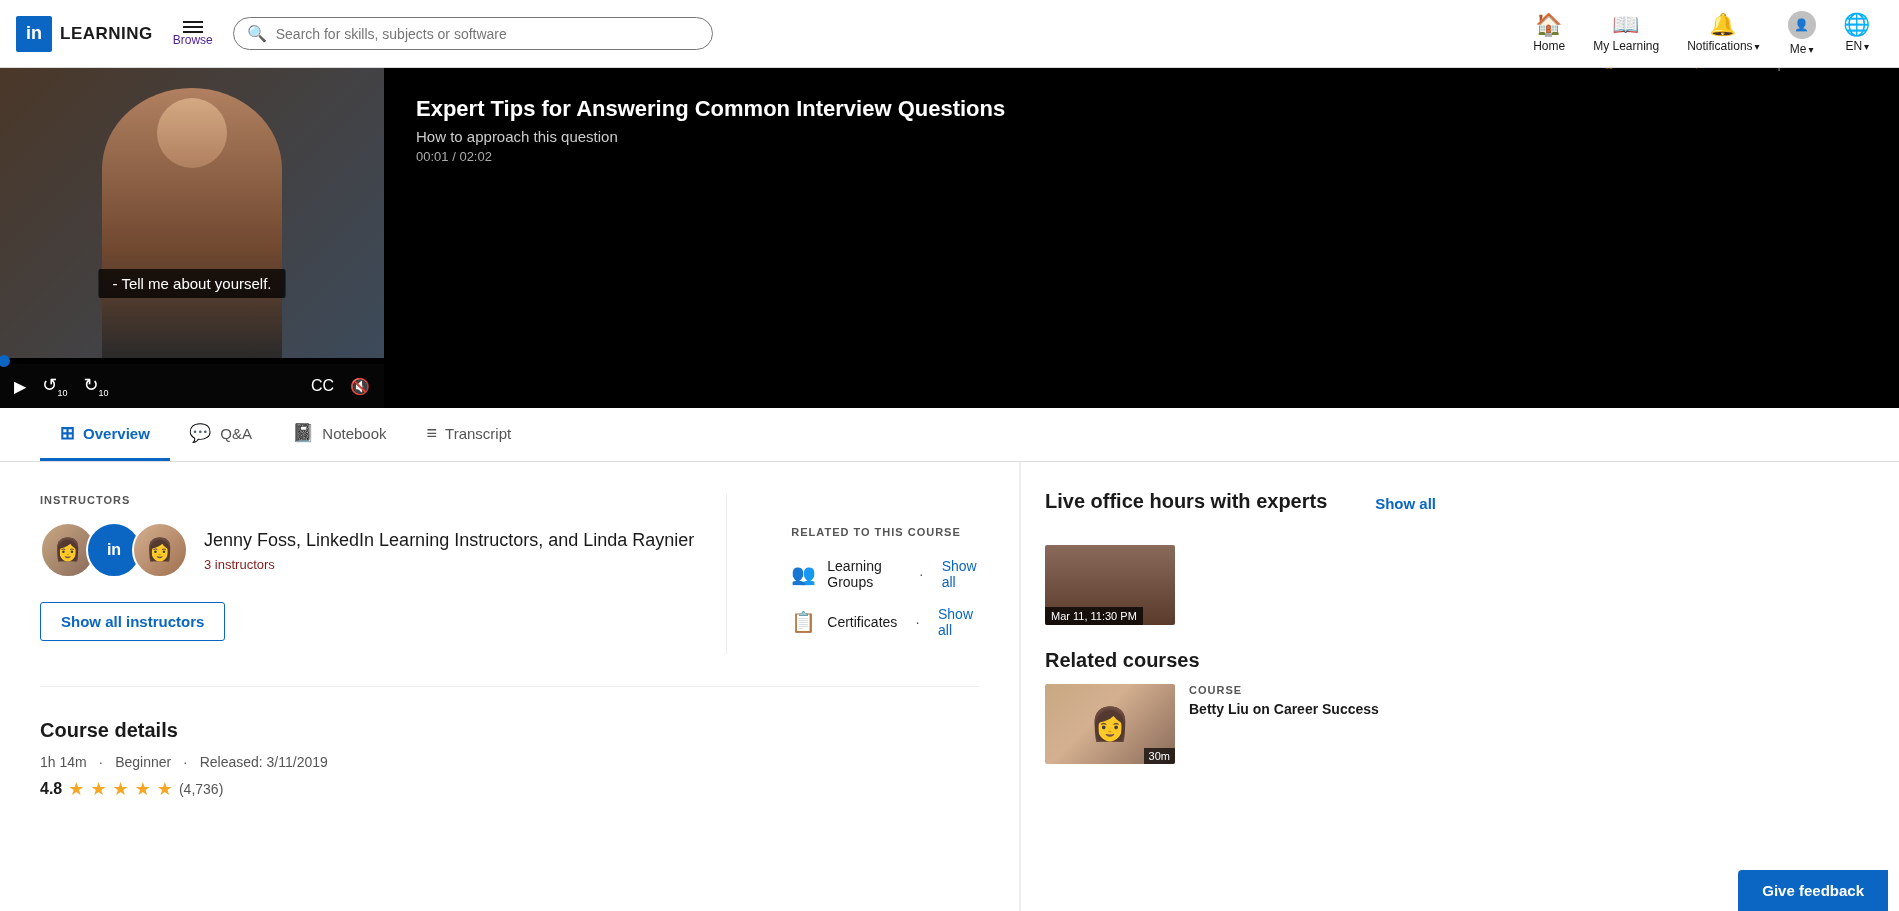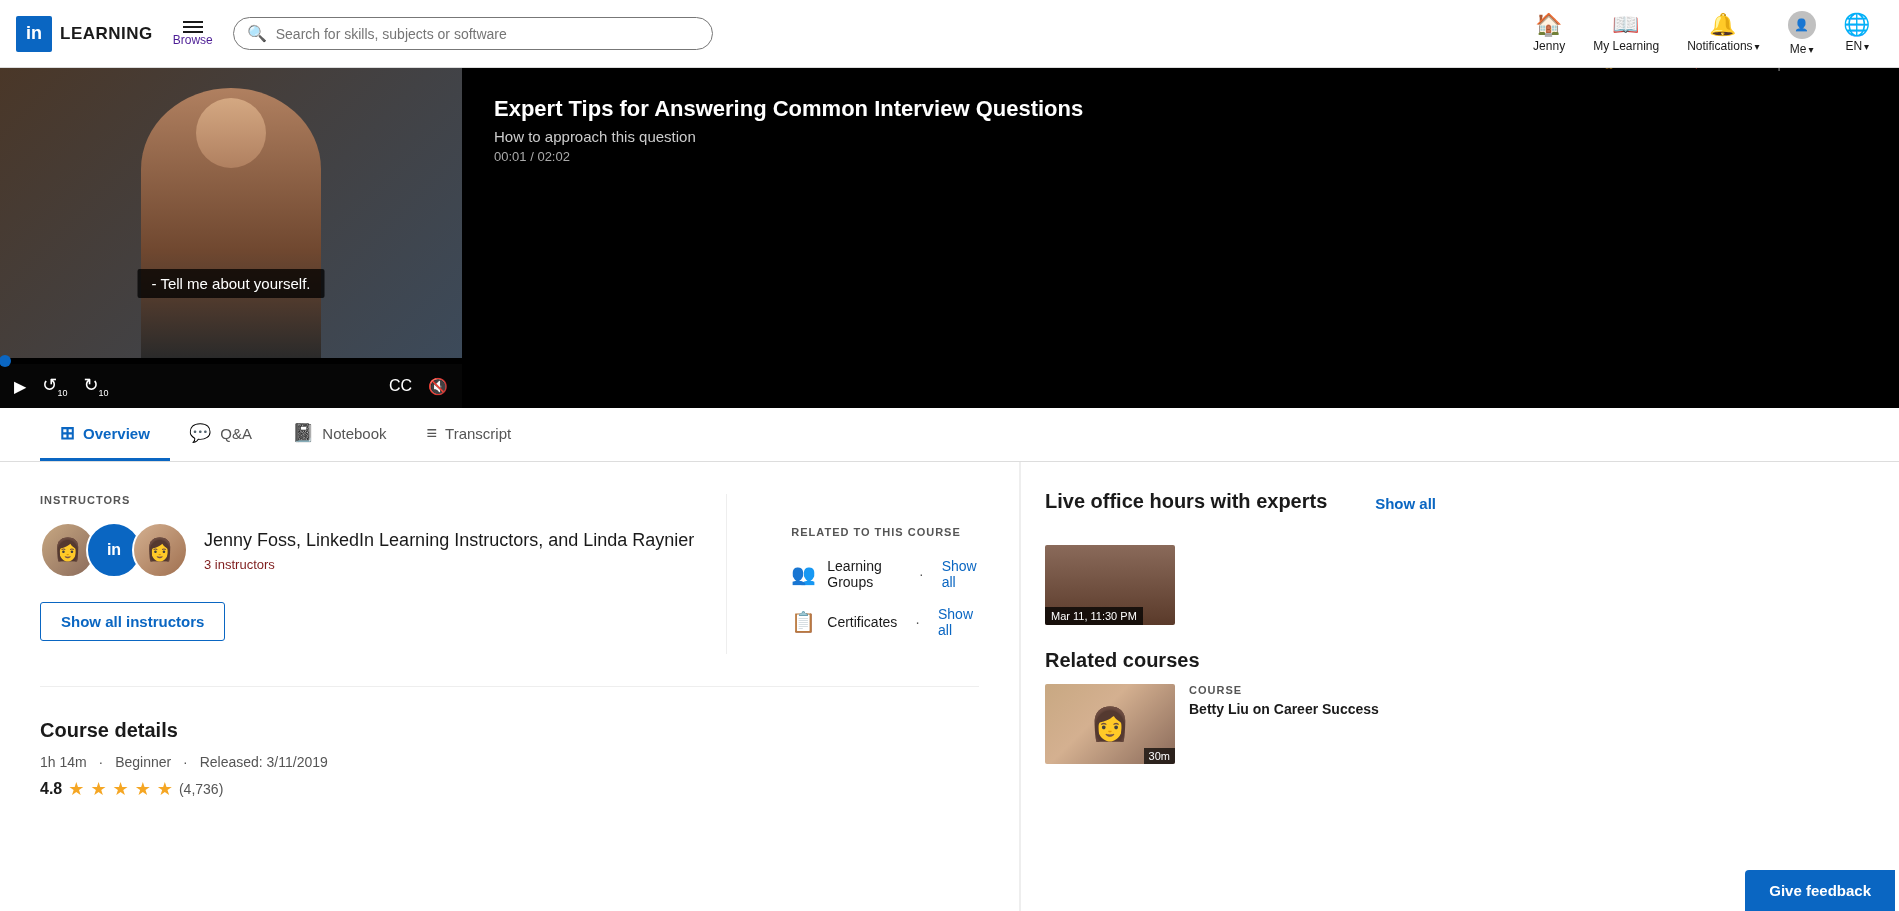--- a/index.html
+++ b/index.html
@@ -23,21 +23,21 @@
     .search-icon-svg { color: #555; font-size: 16px; }
     .header-nav { display: flex; align-items: center; gap: 4px; margin-left: auto; }
     .nav-item { display: flex; flex-direction: column; align-items: center; gap: 3px; padding: 4px 12px; cursor: pointer; text-decoration: none; color: #1a1a1a; font-size: 12px; white-space: nowrap; }
     .nav-icon { font-size: 22px; line-height: 1; }
     .nav-dropdown { display: flex; align-items: center; gap: 2px; font-size: 12px; }
     .nav-dropdown .arrow { font-size: 10px; }
     .avatar-circle { width: 28px; height: 28px; border-radius: 50%; background: #c0c0c0; display: flex; align-items: center; justify-content: center; font-size: 12px; color: #555; }
 
     
     .video-section { display: flex; background: #000; min-height: 340px; }
-    .video-player { width: 462px; flex-shrink: 0; position: relative; background: #2c2c2c; display: flex; flex-direction: column; }
+    .video-player { width: 384px; flex-shrink: 0; position: relative; background: #2c2c2c; display: flex; flex-direction: column; }
     .video-thumb { flex: 1; display: flex; align-items: center; justify-content: center; position: relative; overflow: hidden; background: linear-gradient(135deg, #4a3728 0%, #3c4a5a 100%); min-height: 280px; }
     .video-subtitle-box { position: absolute; bottom: 60px; left: 50%; transform: translateX(-50%); background: rgba(0,0,0,0.75); color: #fff; padding: 6px 14px; border-radius: 2px; font-size: 15px; white-space: nowrap; }
     .video-controls { background: rgba(0,0,0,0.85); padding: 8px 12px; display: flex; align-items: center; gap: 12px; }
     .ctrl-btn { background: none; border: none; color: #fff; cursor: pointer; font-size: 16px; padding: 2px; }
     .video-info { flex: 1; background: #000; color: #fff; padding: 28px 32px; display: flex; flex-direction: column; justify-content: flex-start; }
     .video-title { font-size: 22px; font-weight: 700; color: #fff; margin-bottom: 6px; }
     .video-subtitle { font-size: 15px; color: #ccc; margin-bottom: 4px; }
     .video-time { font-size: 13px; color: #aaa; margin-bottom: 20px; }
     .video-actions { display: flex; align-items: center; gap: 24px; margin-left: auto; margin-top: -50px; }
     .video-action-item { display: flex; align-items: center; gap: 6px; color: #ccc; font-size: 13px; cursor: pointer; }
@@ -98,21 +98,21 @@
     .event-by { font-size: 13px; color: #555; }
 
     .related-courses-title { font-size: 20px; font-weight: 700; margin-bottom: 12px; }
     .course-card { display: flex; gap: 14px; }
     .course-thumb { width: 130px; height: 80px; background: linear-gradient(135deg, #c8a882 0%, #8a6a5a 100%); border-radius: 2px; flex-shrink: 0; position: relative; overflow: hidden; }
     .course-duration-badge { position: absolute; bottom: 0; right: 0; background: rgba(0,0,0,0.7); color: #fff; font-size: 11px; padding: 2px 5px; }
     .course-info .course-type-label { font-size: 11px; font-weight: 700; letter-spacing: 1px; color: #555; text-transform: uppercase; margin-bottom: 4px; }
     .course-info .course-name { font-size: 14px; font-weight: 600; color: #1a1a1a; line-height: 1.4; }
 
     
-    .feedback-bar { position: fixed; bottom: 0; right: 4px; z-index: 200; }
+    .feedback-bar { position: fixed; bottom: 0; right: 11px; z-index: 200; }
     .feedback-btn { background: #0a66c2; color: #fff; border: none; padding: 12px 24px; font-size: 15px; font-weight: 600; cursor: pointer; border-radius: 4px 0 0 0; }
 
     
     .event-person { width: 100%; height: 100%; background: linear-gradient(180deg, #8a6a5a 0%, #5a3a2a 100%); }
   </style>
 </head>
 <body>
 
 <header class="header">
   <a class="logo-area" href="#">
@@ -129,21 +129,21 @@
     </div>
     <span>Browse</span>
   </button>
   <div class="search-bar">
     <span class="search-icon-svg">🔍</span>
     <input type="text" placeholder="Search for skills, subjects or software" style="">
   </div>
   <nav class="header-nav">
     <a class="nav-item" href="#">
       <span class="nav-icon">🏠</span>
-      <span>Jenny</span>
+      <span>Home</span>
     </a>
     <a class="nav-item" href="#">
       <span class="nav-icon">📖</span>
       <span>My Learning</span>
     </a>
     <a class="nav-item" href="#">
       <span class="nav-icon">🔔</span>
       <span class="nav-dropdown">
         <span>Notifications</span>
         <span class="arrow">▾</span>

